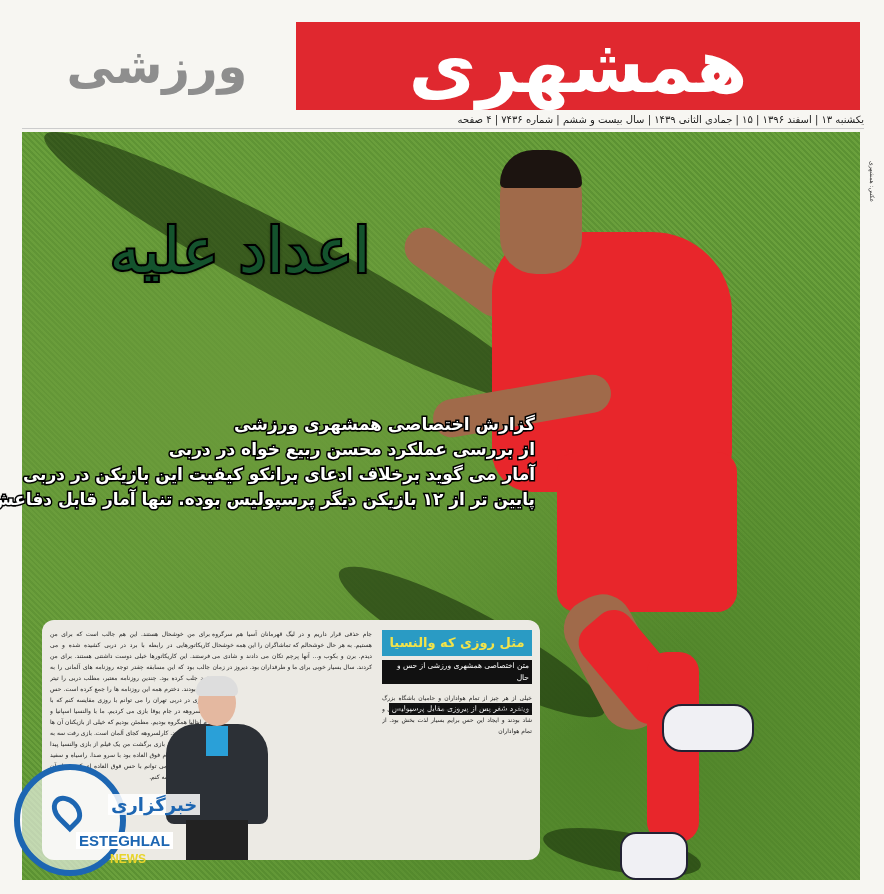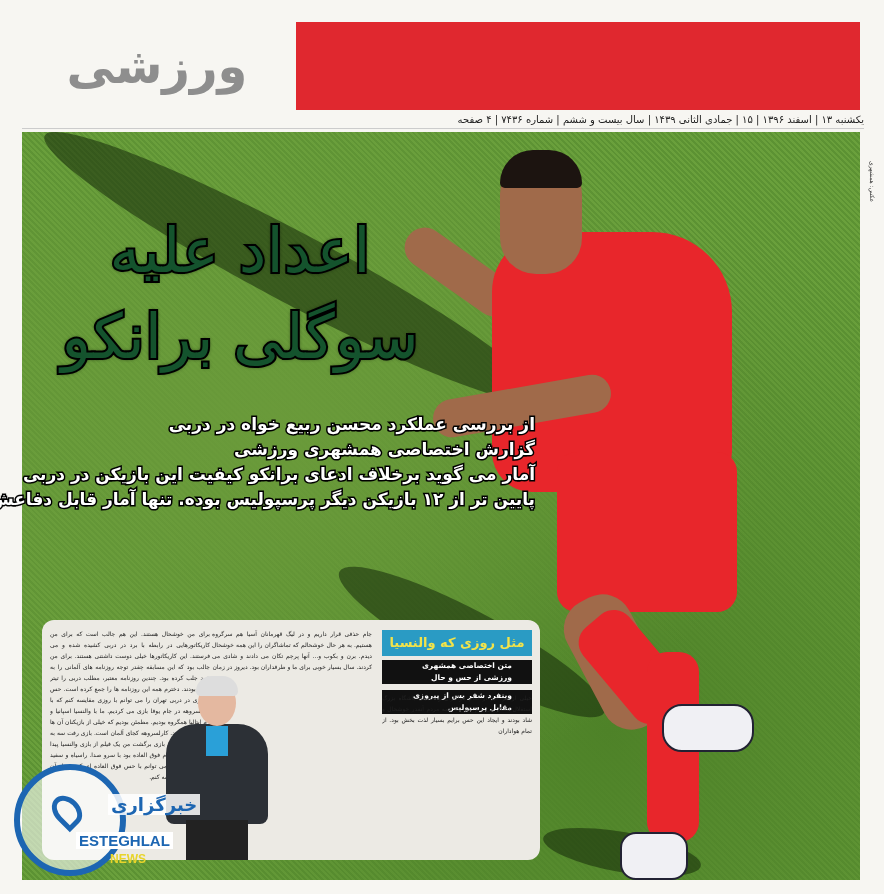--- a/index.html
+++ b/index.html
@@ -37,21 +37,21 @@
   .headline .l2 { display:block; font-size:62px; line-height:86px; }
 
   .subtext { position:absolute; left:40px; top:412px; width:495px; direction:rtl; text-align:right; color:#fff; font-weight:bold; font-size:17px; line-height:25px;
     -webkit-text-stroke: 3px #000; paint-order: stroke fill; }
   .subtext div { white-space:nowrap; }
 
   .inset { position:absolute; left:42px; top:620px; width:498px; height:240px; background:#eceae4; border-radius:12px; overflow:hidden; }
   .inset-col { position:absolute; top:8px; font-size:6px; line-height:11px; color:#222; direction:rtl; text-align:justify; overflow:hidden; }
   .inset-title { position:absolute; right:8px; top:10px; width:150px; height:26px; background:#2a9bc4; color:#f2e34a; font-weight:bold; font-size:13px; line-height:26px; text-align:center; direction:rtl; }
   .inset-lead { position:absolute; right:8px; top:40px; width:150px; direction:rtl; }
-  .inset-lead span { display:inline-block; background:#111; color:#fff; font-size:7.5px; line-height:12px; margin-bottom:6px; padding:0 20px;font-weight:bold; }
+  .inset-lead span { display:inline-block; background:#111; color:#fff; font-size:7.5px; line-height:12px; margin-bottom:12px; padding:0 3px; }
   .coach { position:absolute; left:120px; top:60px; width:110px; height:180px; }
   .coach-head { position:absolute; left:36px; top:0; width:38px; height:46px; background:#e4b8a0; border-radius:50%; }
   .coach-hair { position:absolute; left:34px; top:-4px; width:42px; height:20px; background:#ddd; border-radius:20px 20px 6px 6px; }
   .coach-jacket { position:absolute; left:4px; top:44px; width:102px; height:100px; background:#2c3036; border-radius:30px 30px 8px 8px; }
   .coach-shirt { position:absolute; left:44px; top:46px; width:22px; height:30px; background:#2aa0d8; }
   .coach-pants { position:absolute; left:24px; top:140px; width:62px; height:50px; background:#222; }
 
   .logo { position:absolute; left:14px; top:764px; width:170px; height:116px; }
   .logo-circle { position:absolute; left:0; top:0; width:112px; height:112px; border-radius:50%; border:6px solid #1d66b2; box-sizing:border-box; background:rgba(255,255,255,0.6); }
   .logo-pin { position:absolute; left:40px; top:30px; width:26px; height:34px; border:5px solid #1d66b2; border-radius:50% 50% 50% 0; transform:rotate(-45deg); box-sizing:border-box; }
@@ -60,20 +60,21 @@
   .logo-news { position:absolute; left:96px; top:88px; color:#e8d42a; font-weight:bold; font-size:12px; font-family:"Liberation Sans", sans-serif; }
 
   .side-strip { position:absolute; left:862px; top:132px; width:14px; height:70px; font-size:6px; color:#333; writing-mode:vertical-rl; direction:rtl; }
   .footer-strip { position:absolute; left:22px; top:880px; width:838px; height:14px; background:#f7f6f2; }
 </style>
 </head>
 <body>
 
 <div class="masthead">
   <div class="mast-red"></div>
+  <div class="mast-red-text">همشهری</div>
   <div class="mast-gray">ورزشی</div>
 </div>
 
 <div class="photo">
   <div class="shadow" style="left:-10px;top:100px;width:560px;height:70px;"></div>
   <div class="shadow" style="left:300px;top:480px;width:300px;height:60px;"></div>
   <div class="shadow" style="left:520px;top:700px;width:160px;height:40px;transform:rotate(10deg);"></div>
 
   <div class="arm-l"></div>
   <div class="jersey"></div>
@@ -90,26 +91,25 @@
   <div class="ball"></div>
 
 </div>
 
 <div class="dateline">یکشنبه ۱۳ | اسفند ۱۳۹۶ | ۱۵ | جمادی الثانی ۱۴۳۹ | سال بیست و ششم | شماره ۷۴۳۶ | ۴ صفحه</div>
 <div class="dateline-rule"></div>
 <div class="side-strip">عکس: همشهری</div>
 
 <div class="headline">
   <span class="l1">اعداد علیه</span>
-  <span class="l2">سوگلی برانکو</span>
 </div>
 
 <div class="subtext">
+  <div>گزارش اختصاصی همشهری ورزشی</div>
   <div>از بررسی عملکرد محسن ربیع خواه در دربی</div>
-  <div>گزارش اختصاصی همشهری ورزشی</div>
   <div>آمار می گوید برخلاف ادعای برانکو کیفیت این بازیکن در دربی</div>
   <div>پایین تر از ۱۲ بازیکن دیگر پرسپولیس بوده. تنها آمار قابل دفاعش</div>
 </div>
 
 <div class="inset">
   <div class="inset-title">مثل روزی که والنسیا را بردیم</div>
   <div class="inset-lead">
     <span>متن اختصاصی همشهری ورزشی از حس و حال</span>
     <span>وینفرد شفر پس از پیروزی مقابل پرسپولیس</span>
   </div>

